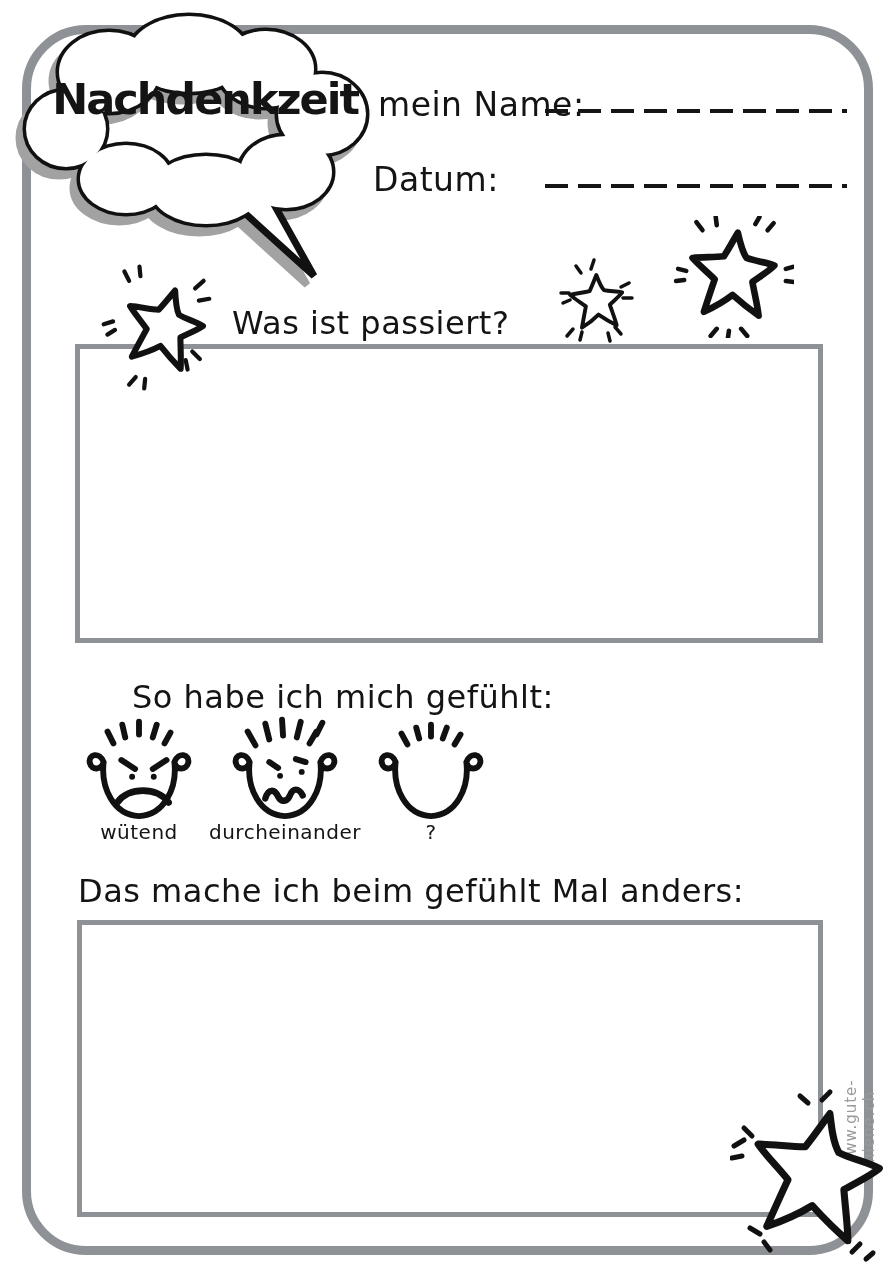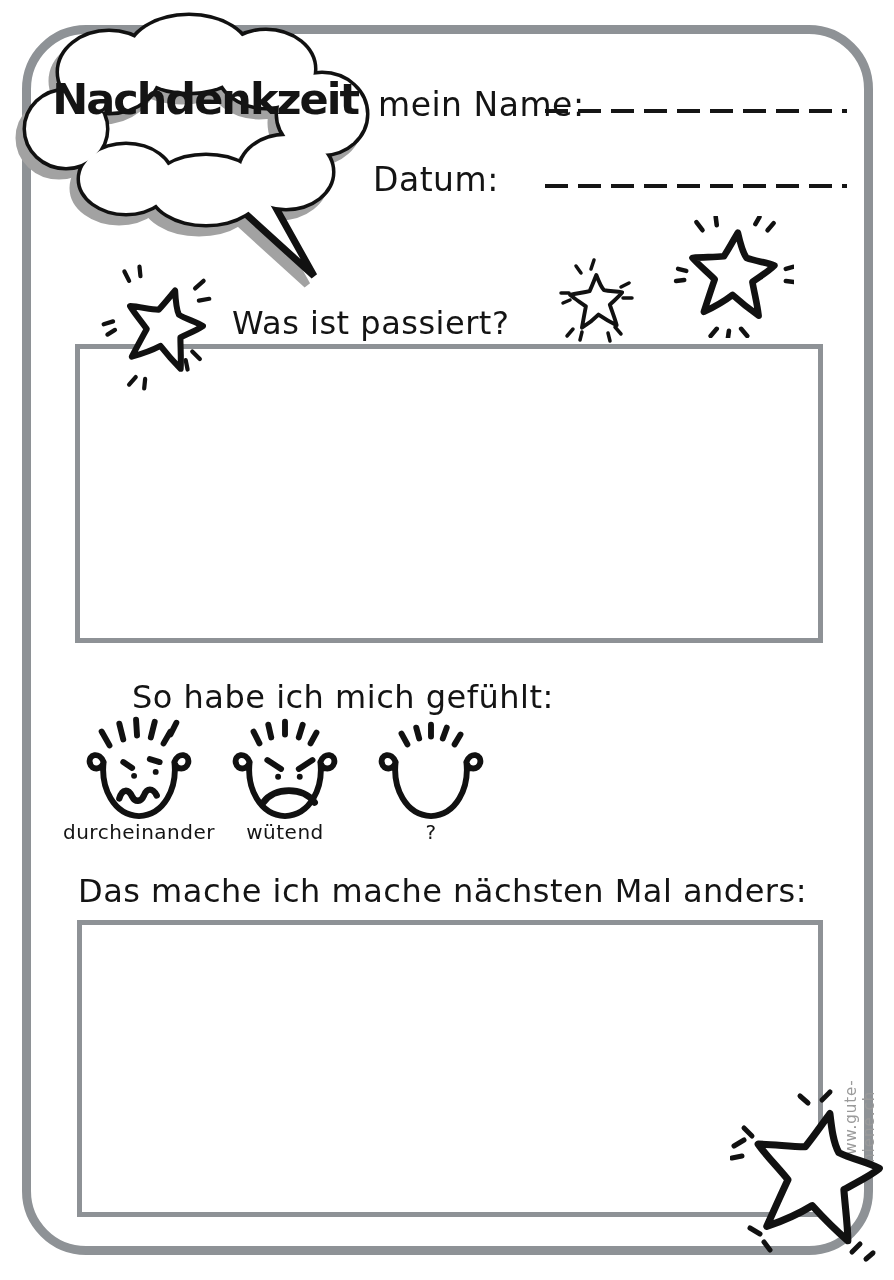--- a/index.html
+++ b/index.html
@@ -134,59 +134,59 @@
 <div class="abs write-box box-q1"></div>
 
 <div class="abs heading h-feel">So habe ich mich gefühlt:</div>
 
 <div class="abs faces-row">
 
   <div class="face-cell">
     <svg viewBox="0 0 120 112">
       <g class="face-stroke">
         <path d="M24,52 C20,41 8,44 10,53 C12,61 22,60 24,52 M24,52 C21,78 34,106 60,107 C86,106 99,78 96,52 M96,52 C98,61 108,60 110,53 C112,44 100,41 96,52"></path>
+        <path d="M34,33 28,21 M46,27 43,14 M60,24 60,11 M74,27 78,14 M86,33 92,22"></path>
+        <path d="M42,50 56,59 M88,50 74,59"></path>
+        <path d="M38,93 C49,77 79,77 90,93" stroke-width="7"></path>
+      </g>
+      <circle cx="53" cy="67" r="3" fill="#111"></circle>
+        <circle cx="75" cy="67" r="3" fill="#111"></circle>
+    </svg>
+    <div class="face-label">wütend</div>
+  </div>
+
+  <div class="face-cell">
+    <svg viewBox="0 0 120 112">
+      <g class="face-stroke">
+        <path d="M24,52 C20,41 8,44 10,53 C12,61 22,60 24,52 M24,52 C21,78 34,106 60,107 C86,106 99,78 96,52 M96,52 C98,61 108,60 110,53 C112,44 100,41 96,52"></path>
         <path d="M30,35 22,21 M44,29 40,13 M58,25 57,9 M72,27 76,11 M85,33 92,21 M92,24 98,12"></path>
         <path d="M44,52 53,58 M71,49 81,52"></path>
         <path d="M40,89 C43,79 49,79 53,87 C56,93 62,93 65,86 C68,78 74,78 78,86" stroke-width="6.5"></path>
       </g>
       <circle cx="55" cy="66" r="3" fill="#111"></circle>
         <circle cx="77" cy="62" r="3" fill="#111"></circle>
     </svg>
     <div class="face-label">durcheinander</div>
   </div>
 
-  <div class="face-cell">
-    <svg viewBox="0 0 120 112">
-      <g class="face-stroke">
-        <path d="M24,52 C20,41 8,44 10,53 C12,61 22,60 24,52 M24,52 C21,78 34,106 60,107 C86,106 99,78 96,52 M96,52 C98,61 108,60 110,53 C112,44 100,41 96,52"></path>
-        <path d="M34,33 28,21 M46,27 43,14 M60,24 60,11 M74,27 78,14 M86,33 92,22"></path>
-        <path d="M42,50 56,59 M88,50 74,59"></path>
-        <path d="M38,93 C49,77 79,77 90,93" stroke-width="7"></path>
-      </g>
-      <circle cx="53" cy="67" r="3" fill="#111"></circle>
-        <circle cx="75" cy="67" r="3" fill="#111"></circle>
-    </svg>
-    <div class="face-label">wütend</div>
-  </div>
-
 
 
   <div class="face-cell">
     <svg viewBox="0 0 120 112">
       <g class="face-stroke">
         <path d="M24,52 C20,41 8,44 10,53 C12,61 22,60 24,52 M24,52 C21,78 34,106 60,107 C86,106 99,78 96,52 M96,52 C98,61 108,60 110,53 C112,44 100,41 96,52"></path>
         <path d="M36,34 30,23 M48,28 45,17 M60,26 60,14 M72,28 76,17 M84,34 90,24"></path>
       </g>
     </svg>
     <div class="face-label">?</div>
   </div>
 
 </div>
 
-<div class="abs heading h-q2">Das mache ich mache nächsten Mal anders:</div>
+<div class="abs heading h-q2">Das mache ich beim gefühlt Mal anders:</div>
 <div class="abs write-box box-q2"></div>
 
 <div class="abs website">www.gute-miene.ch</div>
 
 <svg class="abs star-svg star4" viewBox="0 0 182 200">
   <g class="sparkle" stroke-width="5">
     <path d="M70,16 78,23"></path>
       <path d="M92,20 100,12"></path>
     <path d="M4,66 14,60"></path>
       <path d="M14,48 22,56"></path>

